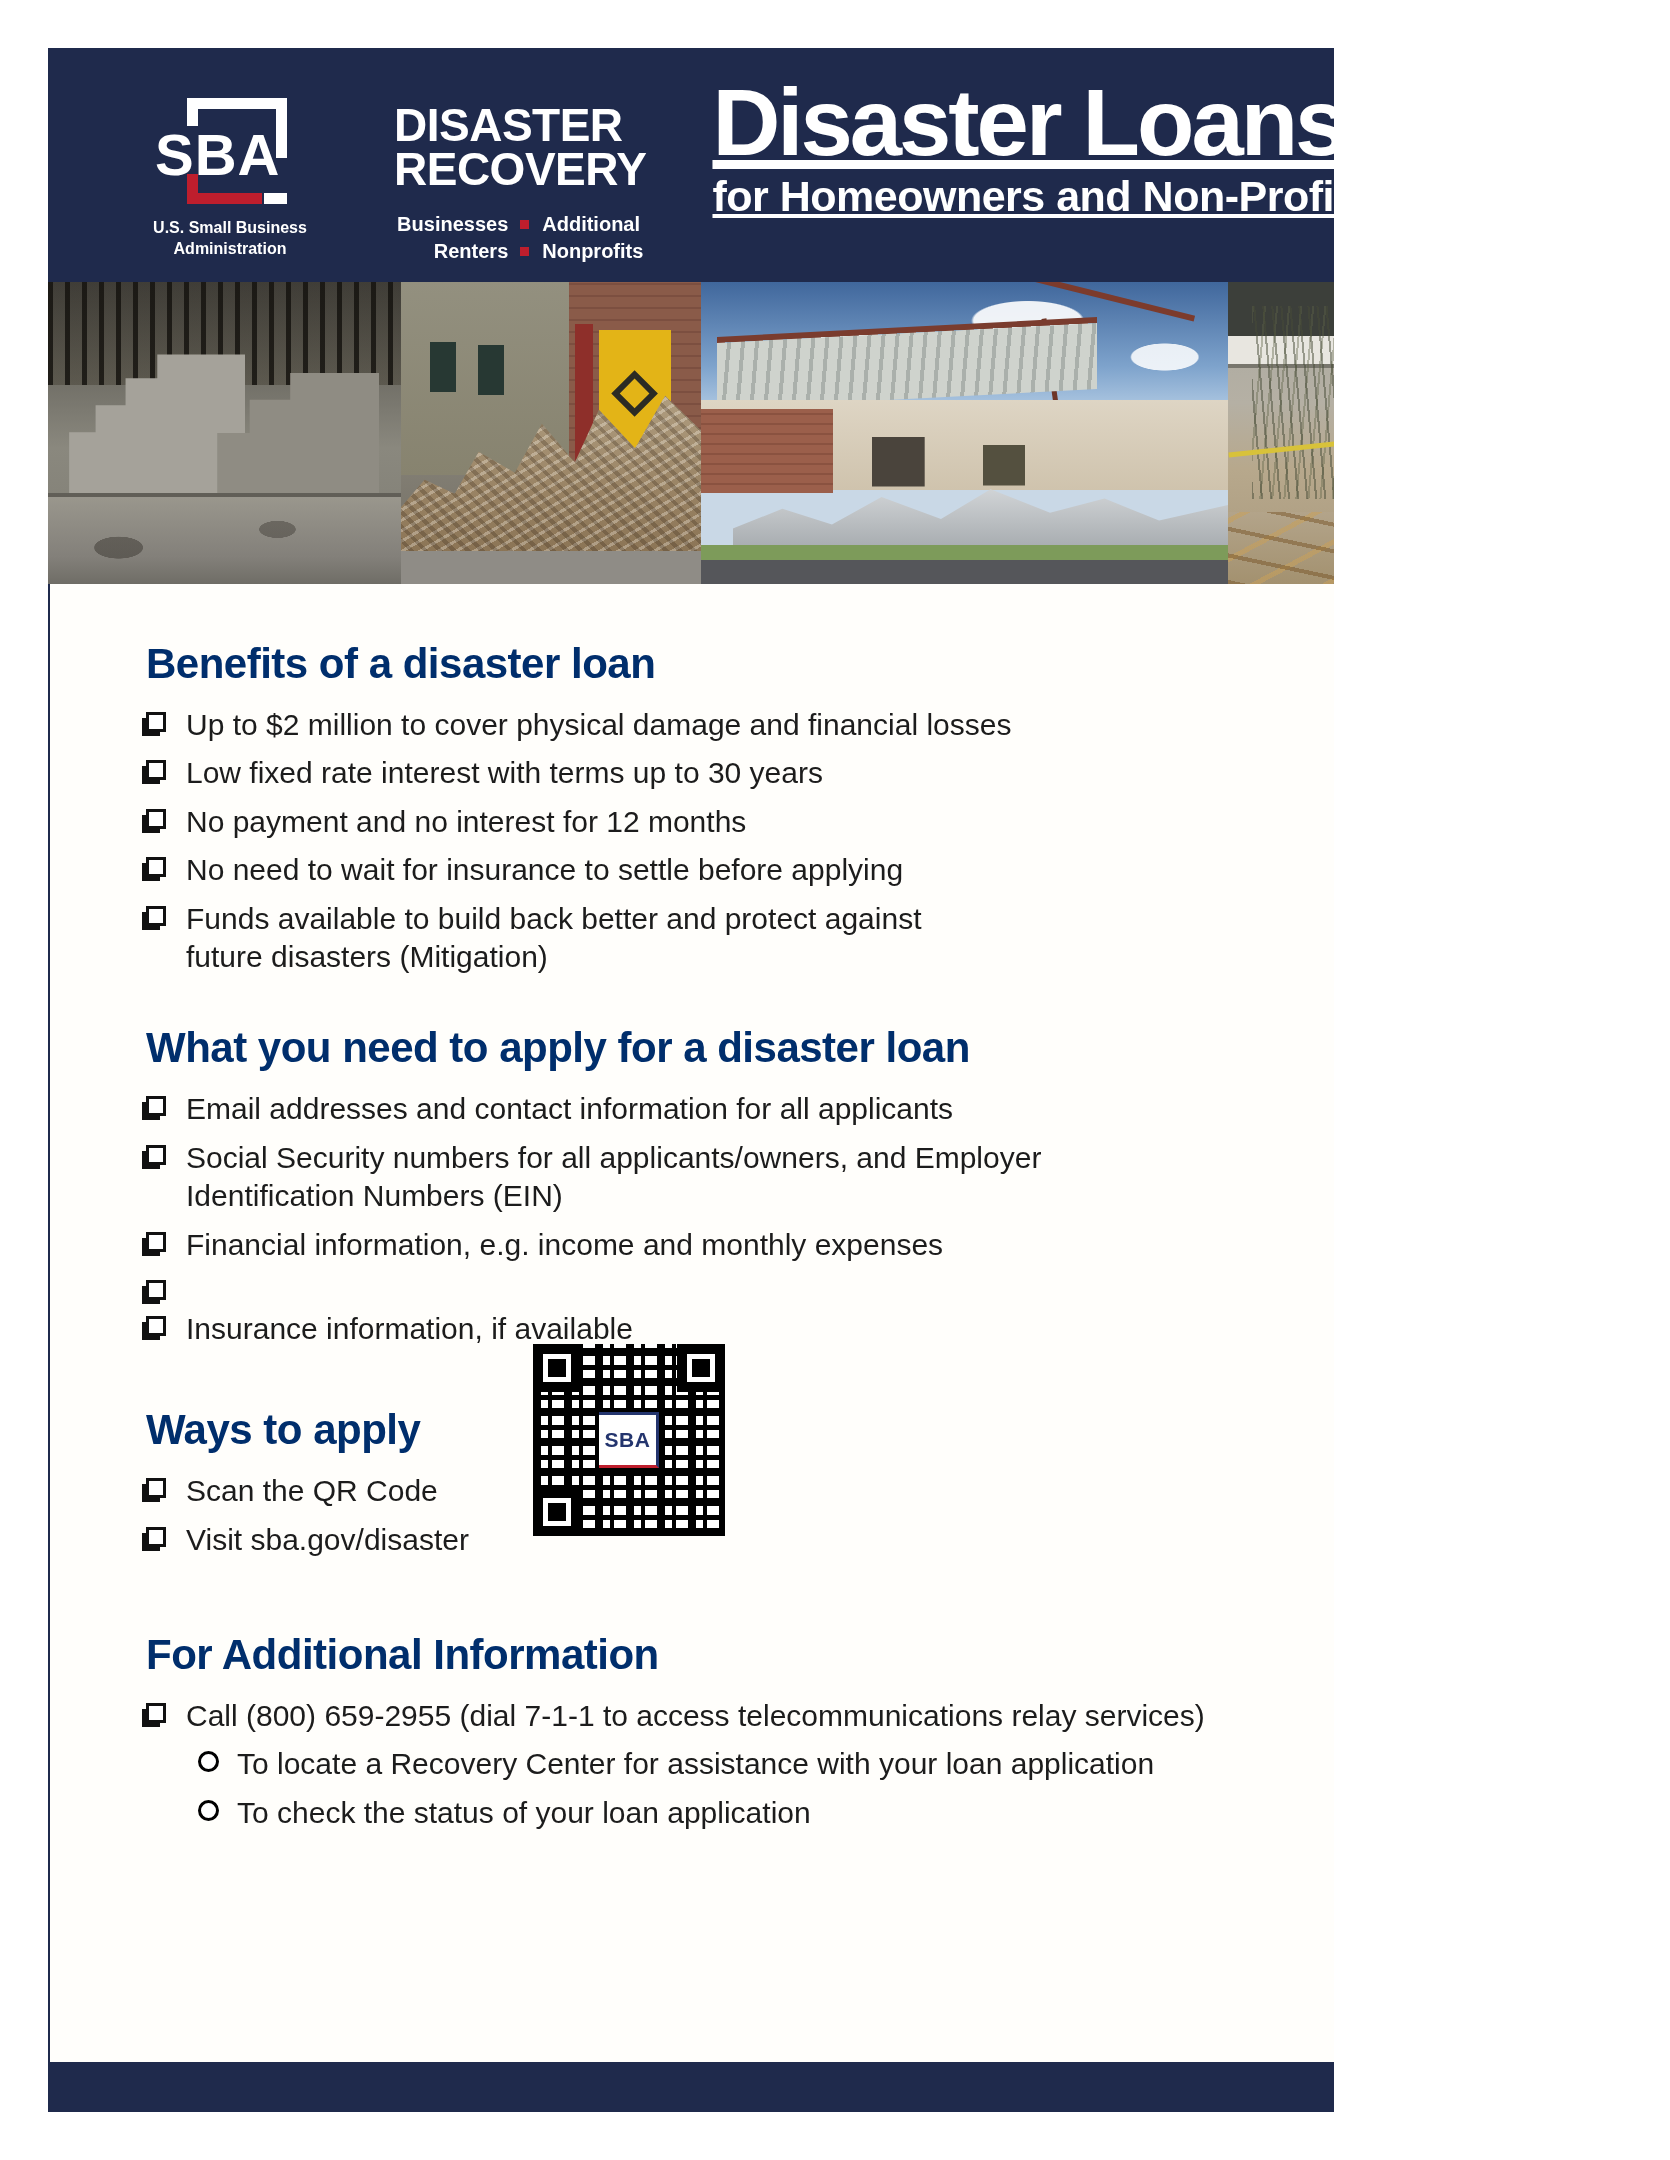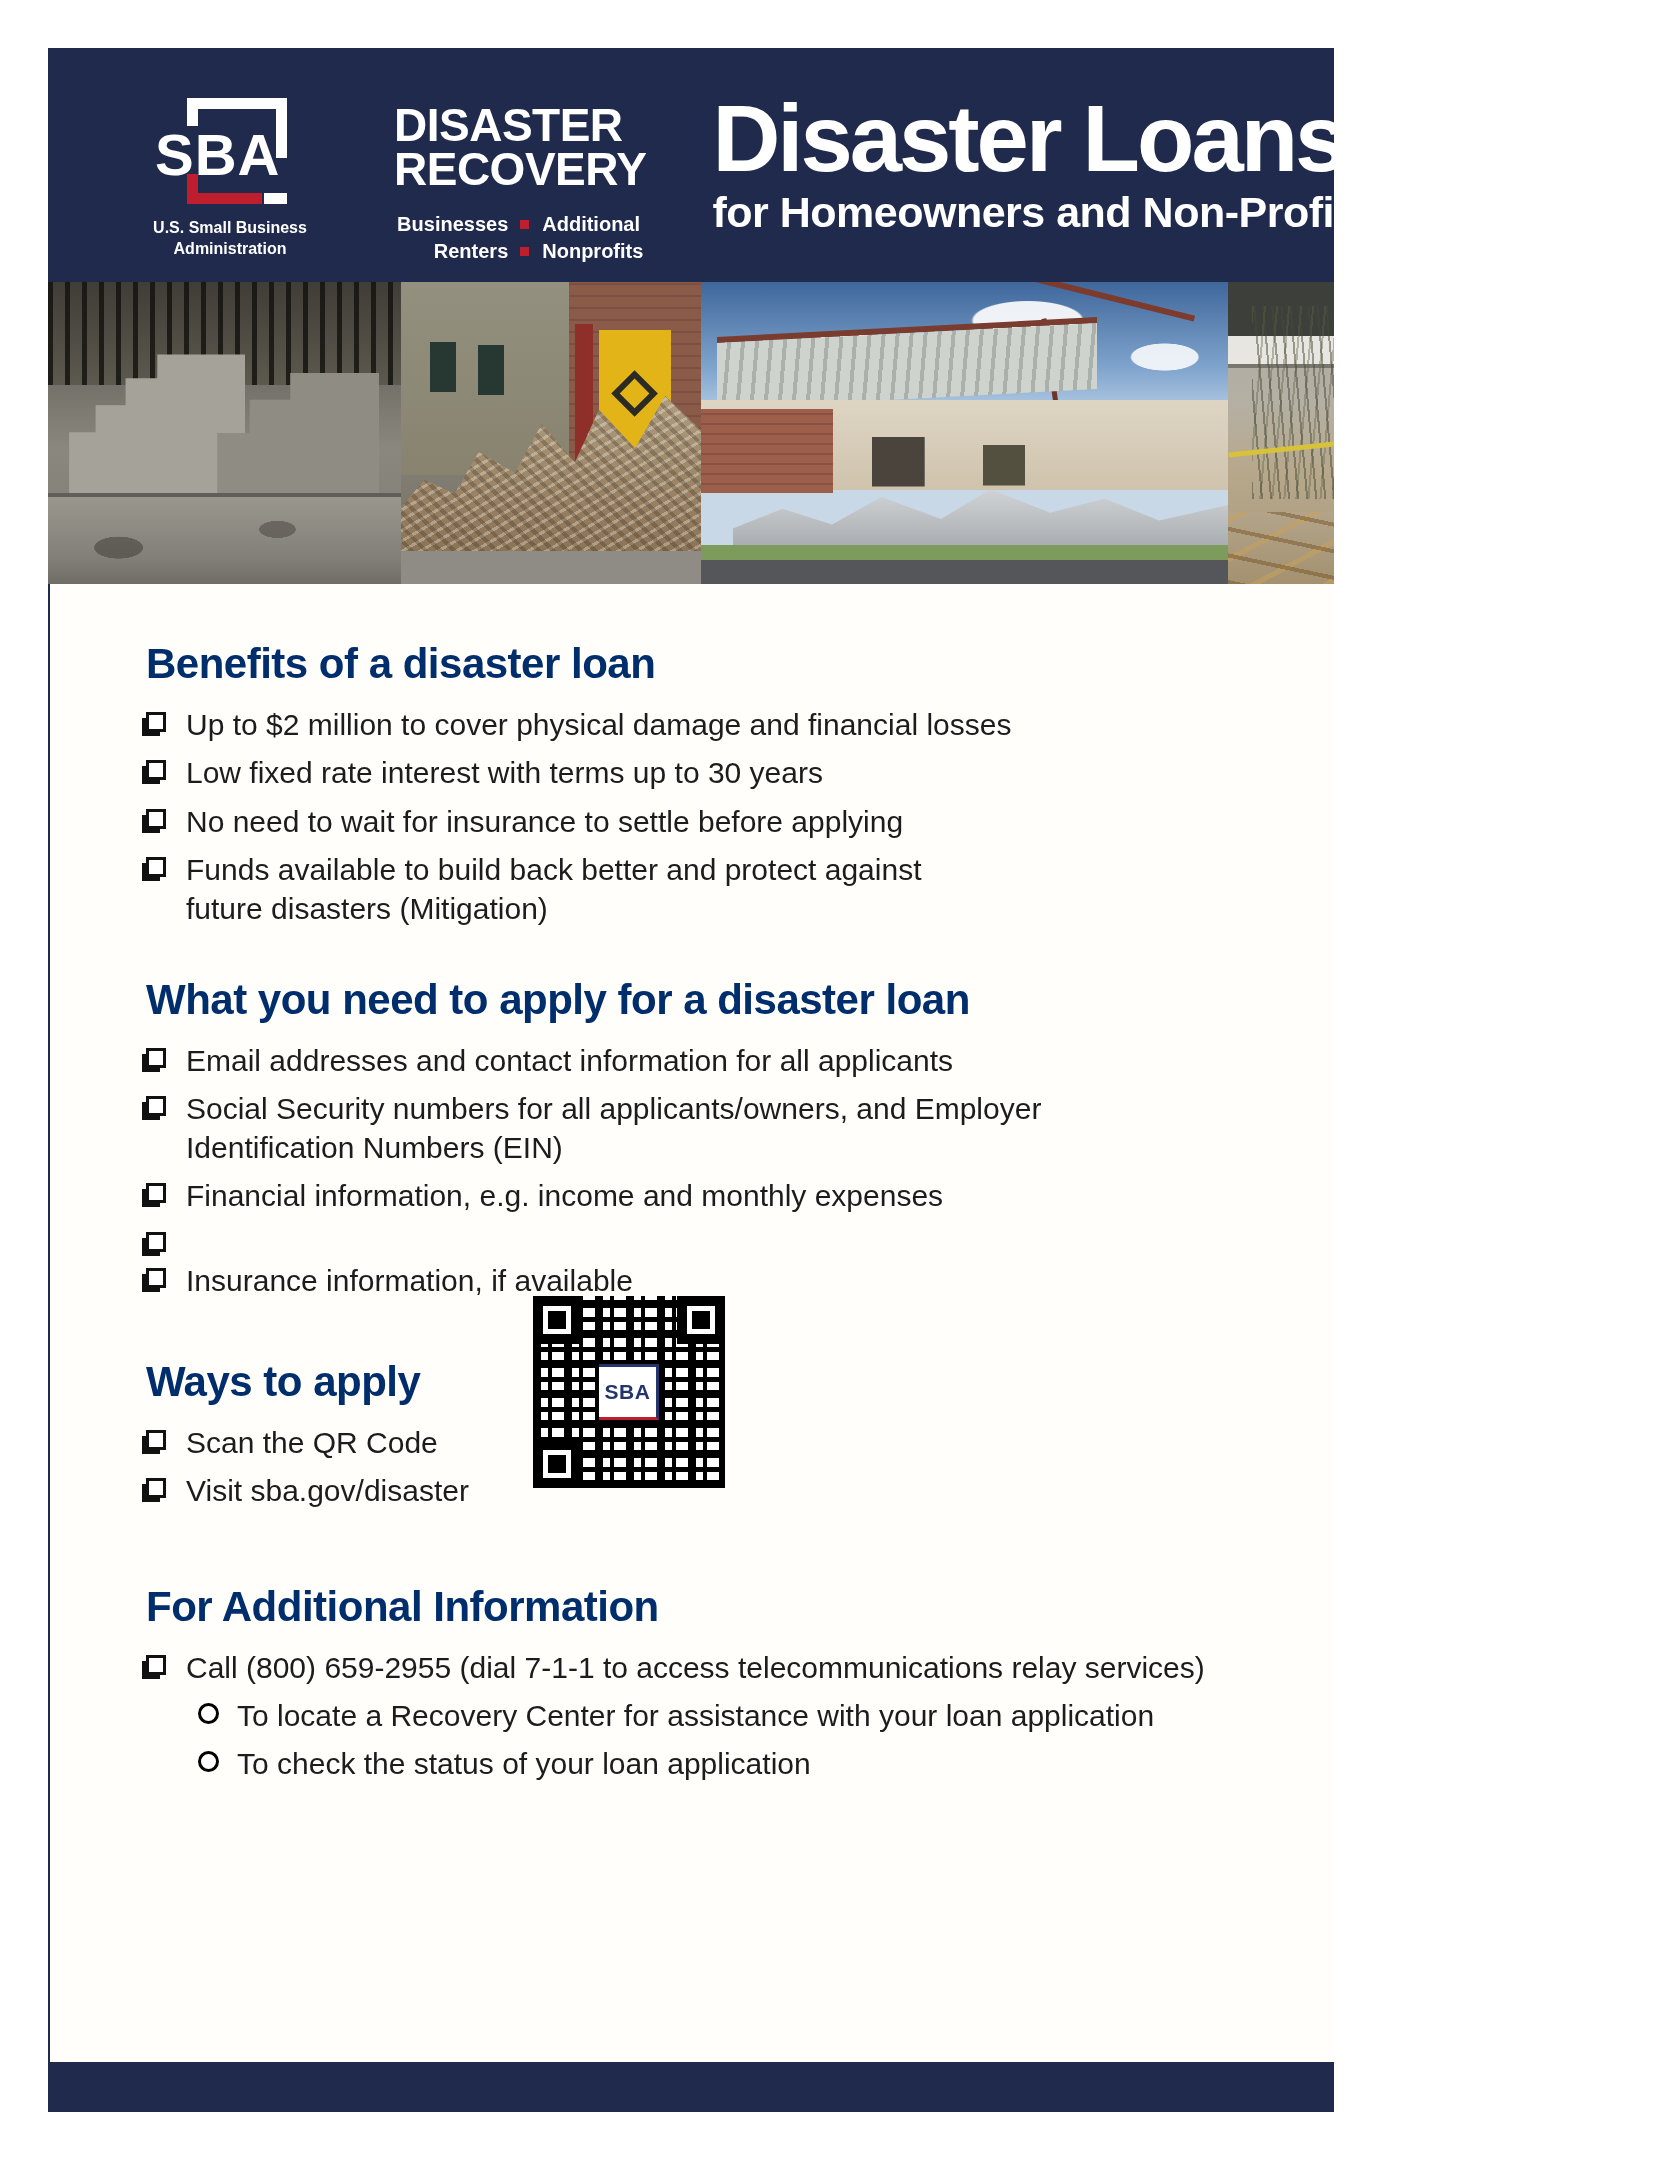--- a/index.html
+++ b/index.html
@@ -23,21 +23,21 @@
   .org { margin-top:14px; color:#fff; font-size:16px; line-height:1.3; font-weight:bold; }
 
   .program { margin-left:44px; padding-top:56px; flex:0 0 auto; }
   .program-title { color:#fff; font-size:46px; font-weight:800; line-height:0.95; letter-spacing:-0.5px; }
   .audience { margin-top:22px; display:grid; grid-template-columns:auto 10px auto; column-gap:12px; row-gap:4px;
               color:#fff; font-size:20px; font-weight:bold; align-items:center; }
   .aud-l { text-align:right; }
   .aud-r { text-align:left; }
   .sq { width:9px; height:9px; background:#be1e2d; }
 
-  .title-block { margin-left:66px; padding-top:44px; color:#fff; }
+  .title-block { margin-left:66px; padding-top:28px; color:#fff;text-decoration:underline; }
   .title-block h1 { font-size:94px; font-weight:800; line-height:1; letter-spacing:-3px; }
   .subtitle { font-size:43px; font-weight:bold; letter-spacing:-0.5px; margin-top:2px; }
 
   
   .photos { height:302px; display:flex; margin:0 -2px; }
   .photos figure { position:relative; height:100%; overflow:hidden; }
   .ph1 { width:22.4%; background:linear-gradient(180deg,#54524c 0%,#6e6c64 30%,#8a887e 55%,#7d7b72 100%); }
   .p1-rails { position:absolute; top:0; left:0; right:0; height:34%;
       background:repeating-linear-gradient(90deg, rgba(22,20,16,.85) 0 5px, rgba(95,90,78,.15) 5px 17px),
                  linear-gradient(180deg,#3a3833,#5c594f); }
@@ -234,20 +234,26 @@
         </div>
         <div class="li">
           <span class="cb"></span>
           <div class="li-text">
               <div>Low fixed rate interest with terms up to 30 years</div>
             </div>
         </div>
         <div class="li">
           <span class="cb"></span>
           <div class="li-text">
+              <div>No payment and no interest for 12 months</div>
+            </div>
+        </div>
+        <div class="li">
+          <span class="cb"></span>
+          <div class="li-text">
               <div>No need to wait for insurance to settle before applying</div>
             </div>
         </div>
         <div class="li">
           <span class="cb"></span>
           <div class="li-text">
             <div>Funds available to build back better and protect against</div>
             <div>future disasters (Mitigation)</div>
           </div>
         </div>

